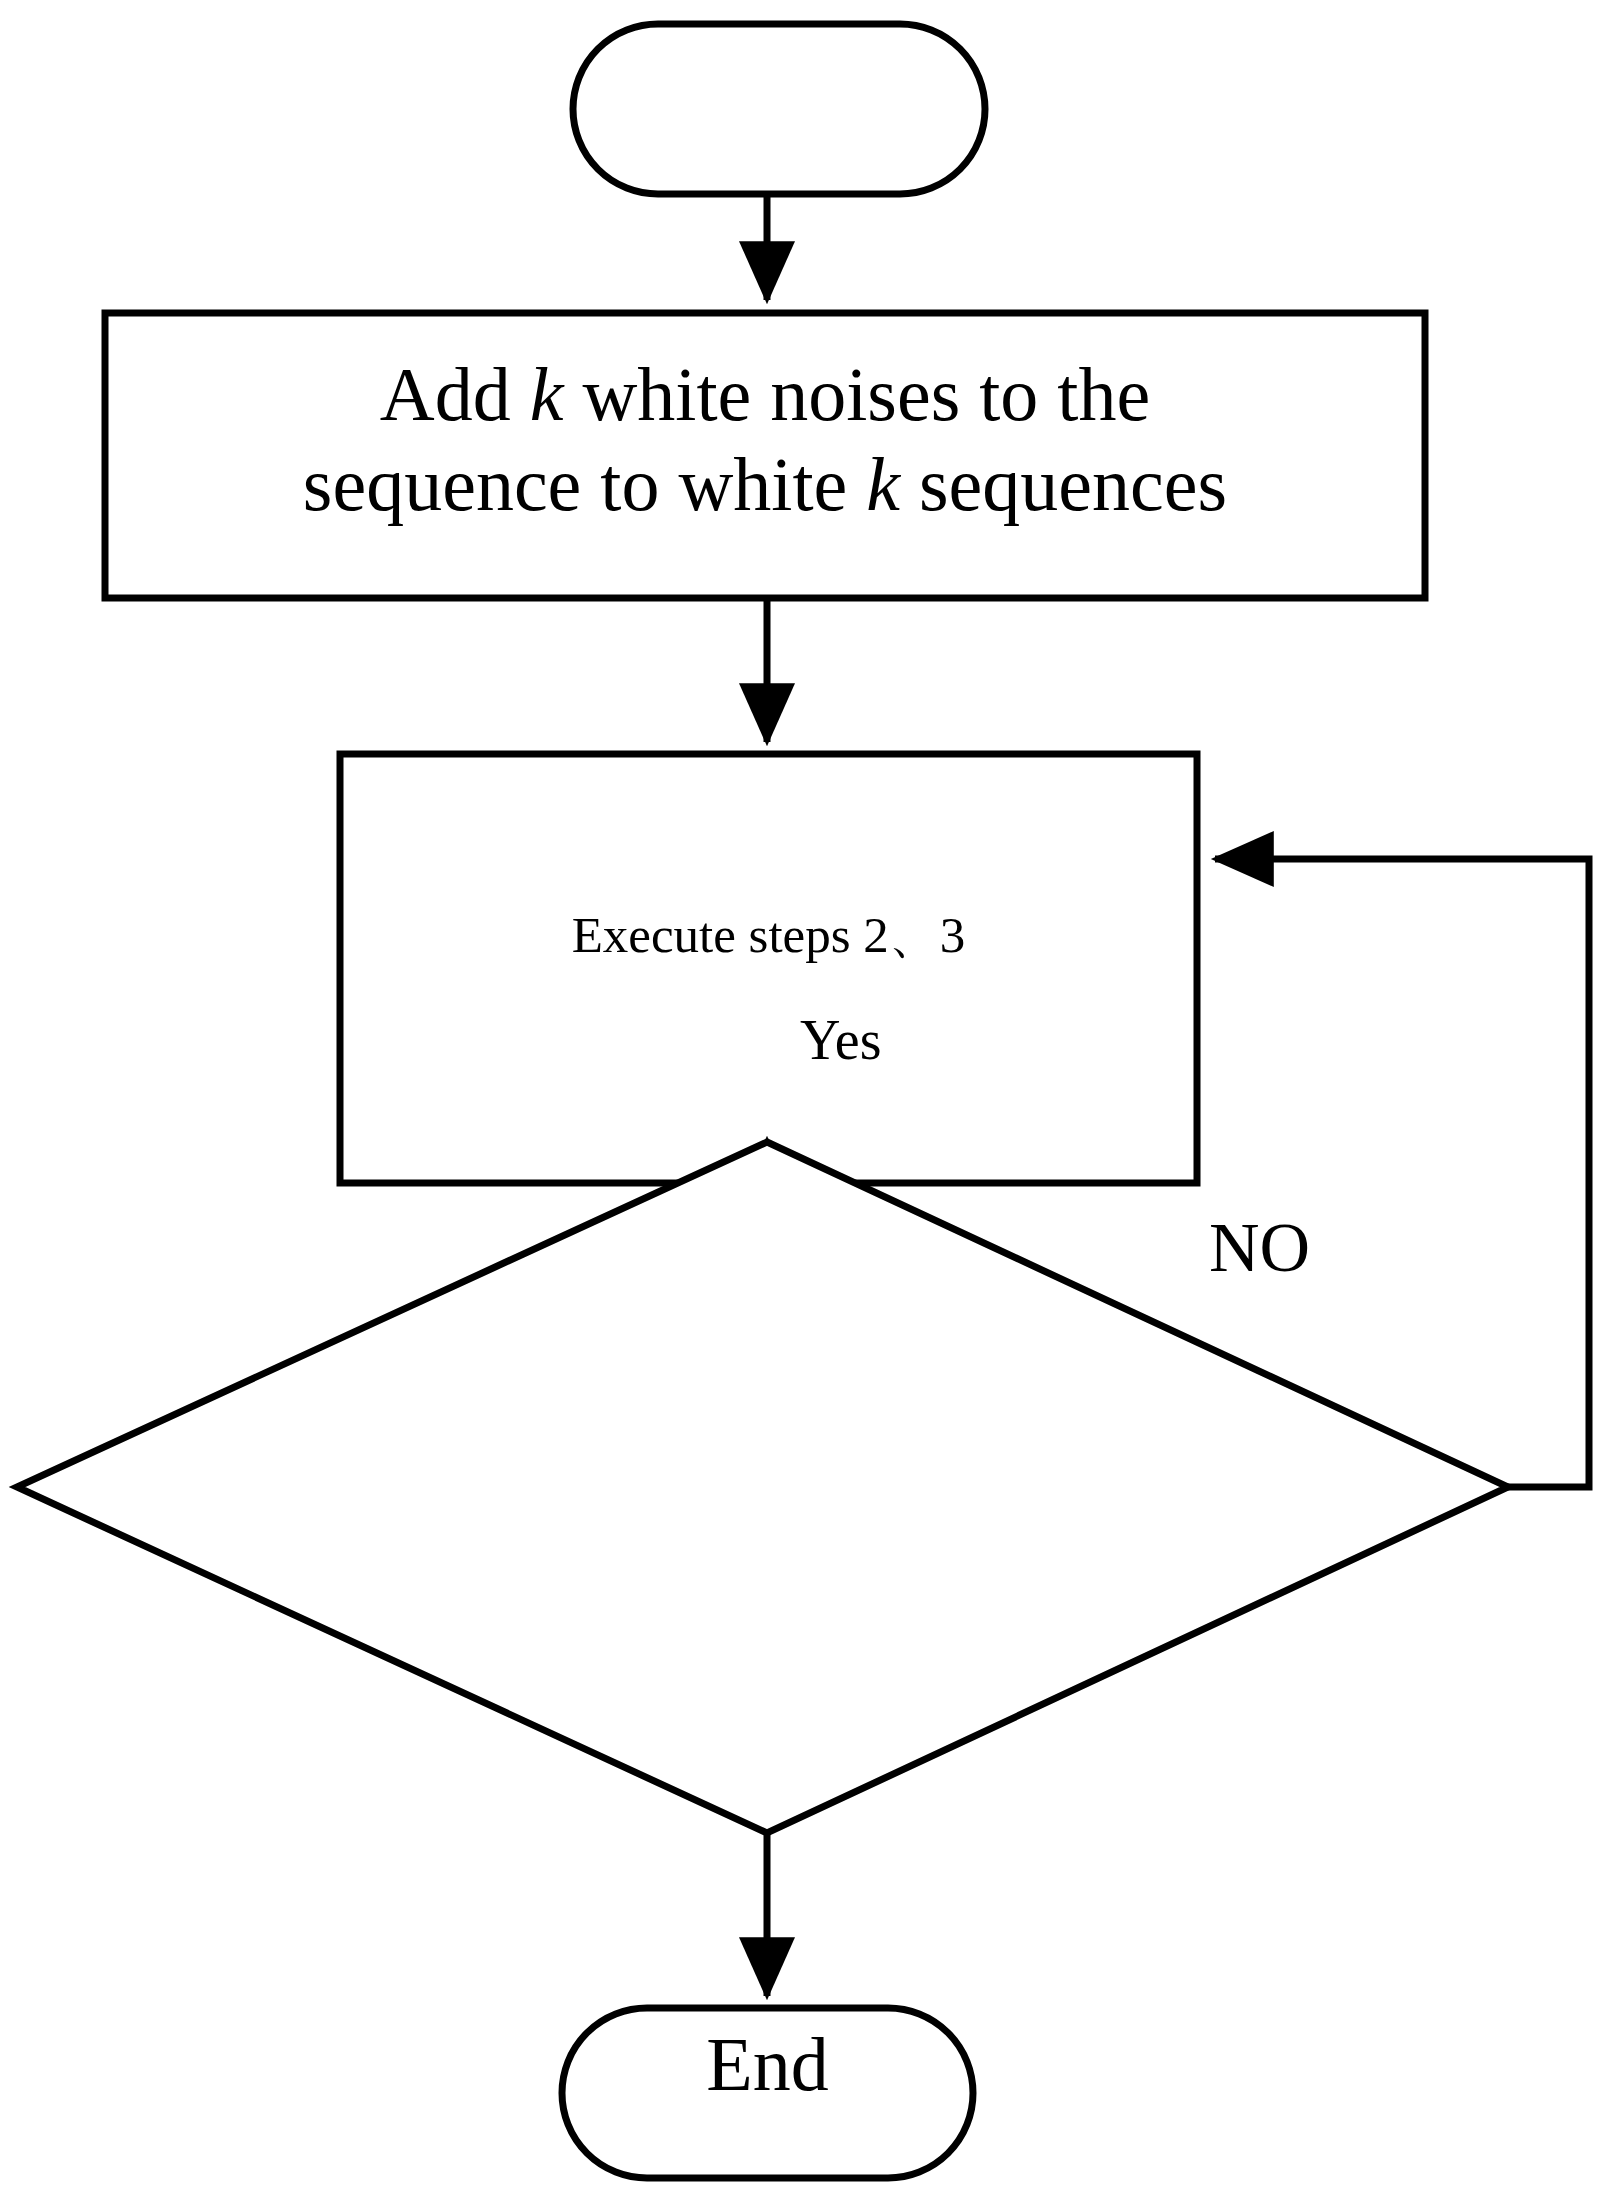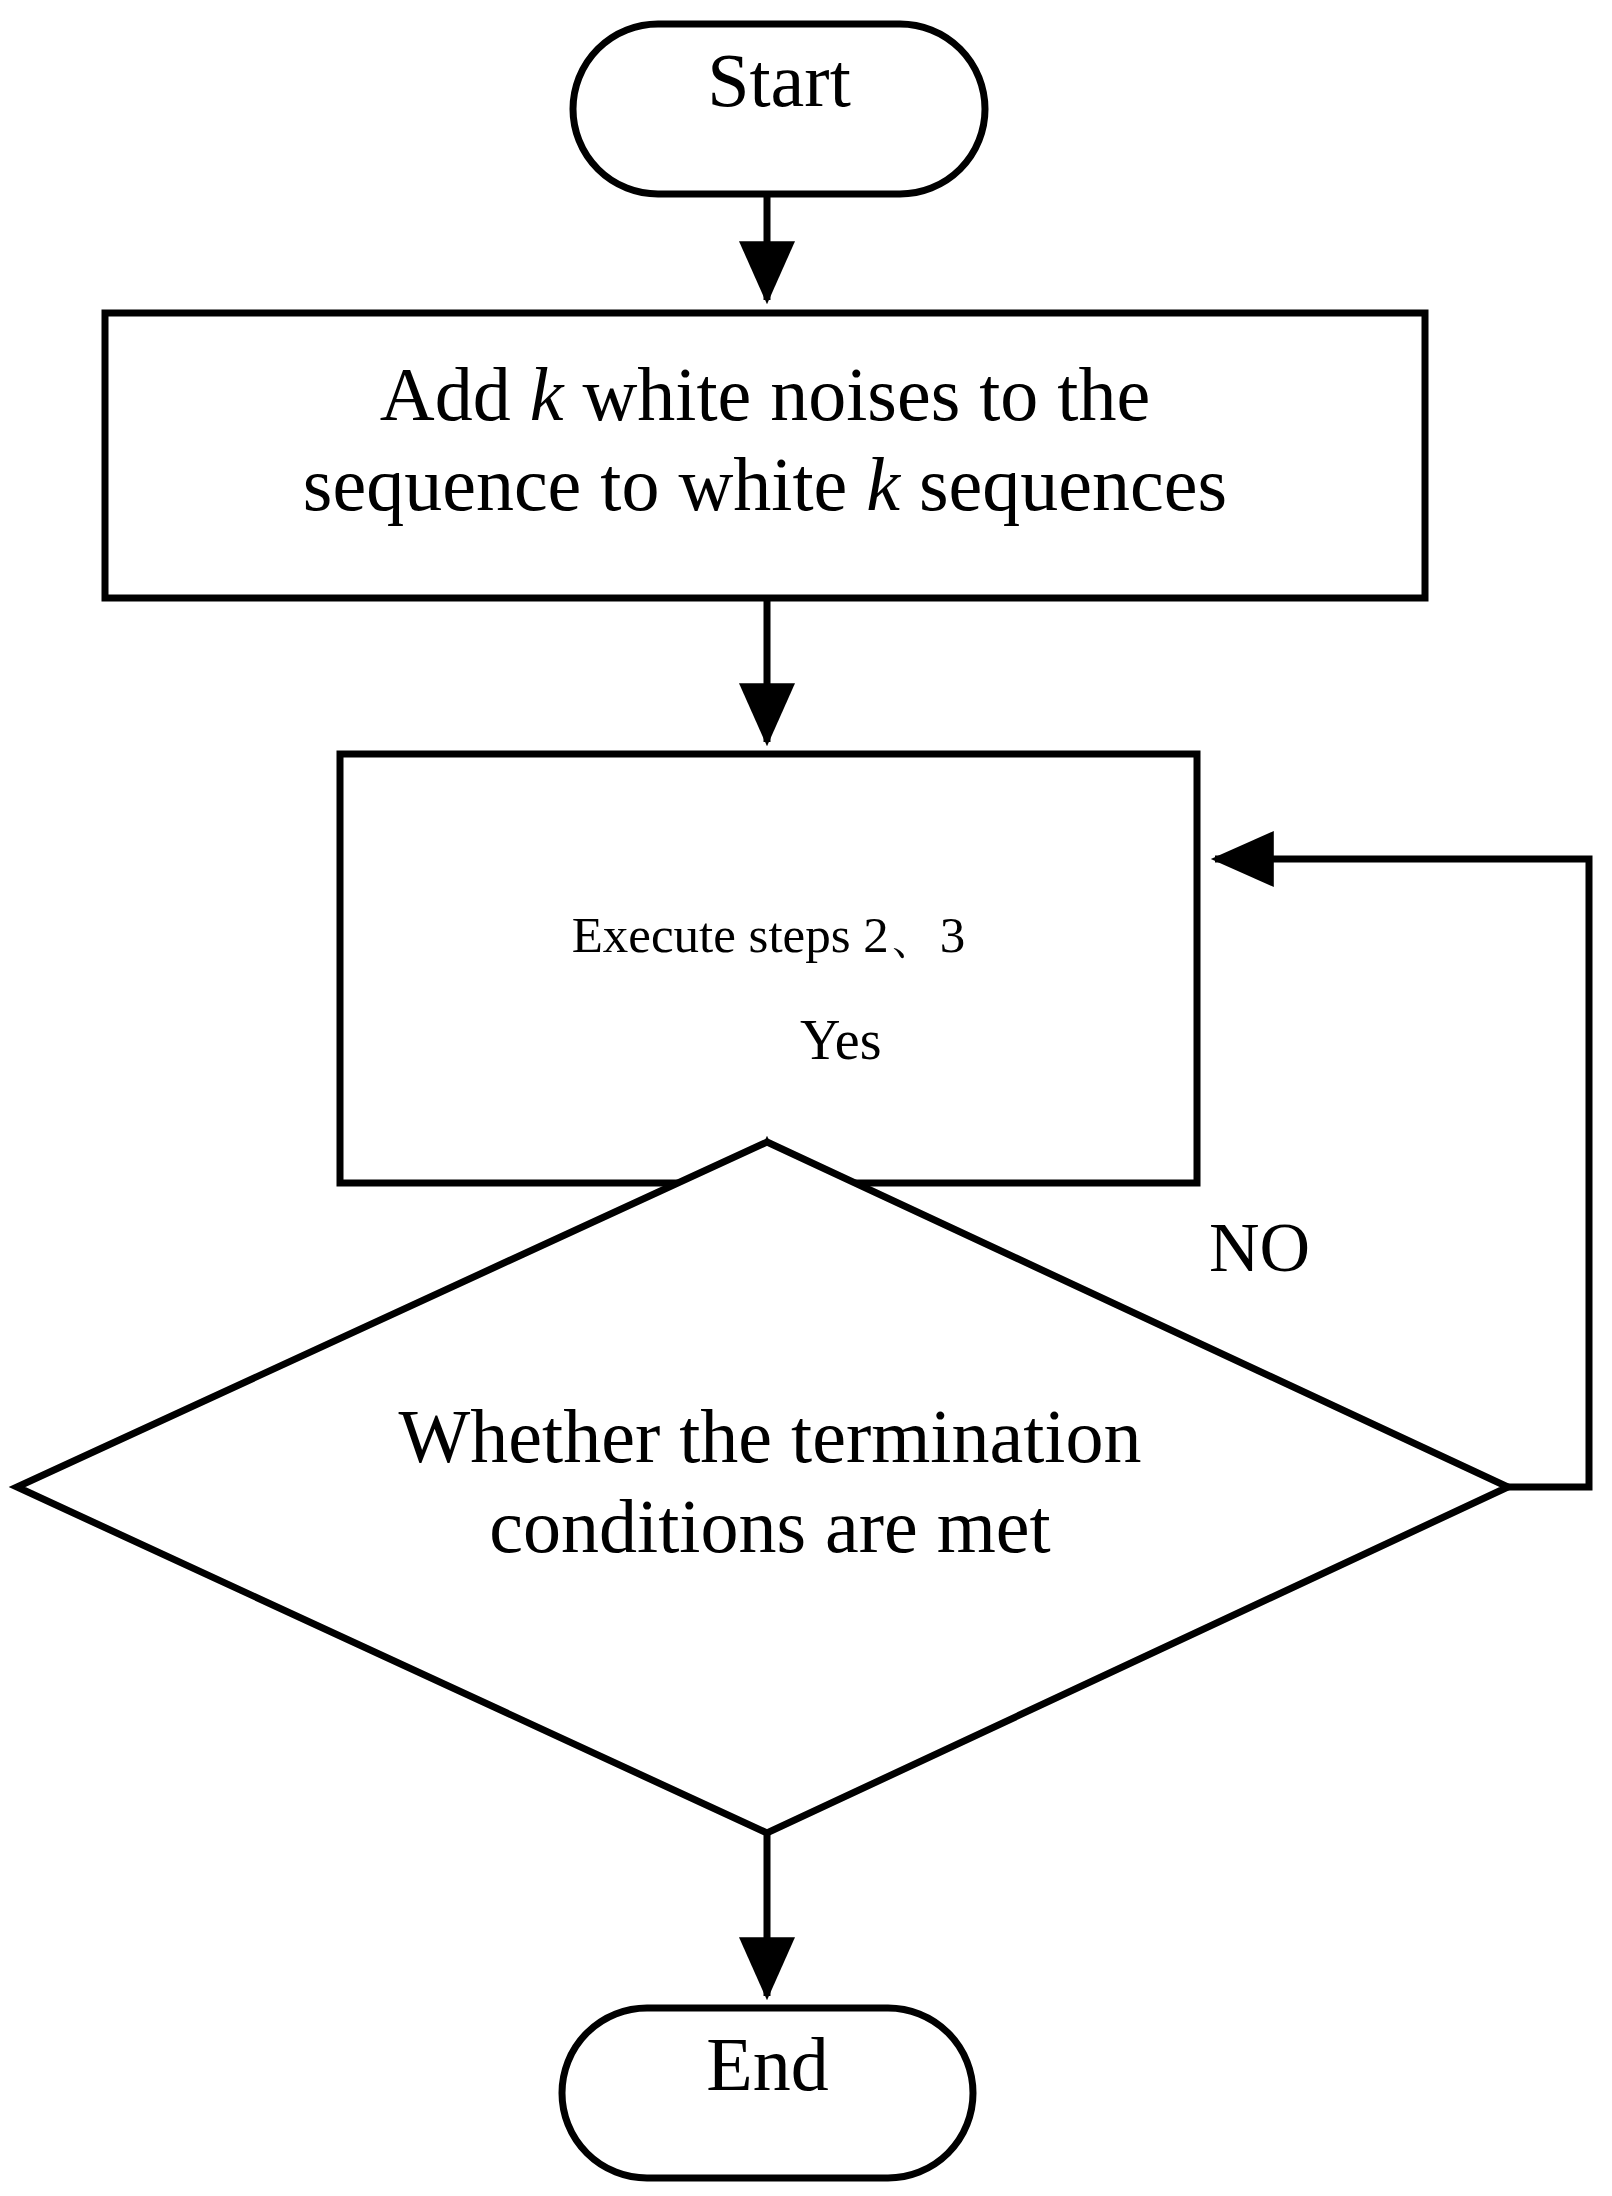--- a/index.html
+++ b/index.html
@@ -121,27 +121,25 @@
 
     <polygon points="767,1142 1508,1487 767,1833 17,1487" fill="#ffffff" stroke="#000000" stroke-width="7"></polygon>
 
     <path d="M1508,1487 L1589,1487 L1589,859 L1215,859" fill="none" stroke="#000000" stroke-width="7" marker-end="url(#arrowhead)"></path>
 
     <line x1="767" y1="1833" x2="767" y2="1996" stroke="#000000" stroke-width="7" marker-end="url(#arrowhead)"></line>
 
     <rect x="562" y="2008" width="411" height="170" rx="85" ry="85" fill="#ffffff" stroke="#000000" stroke-width="7"></rect>
   </svg>
 
-  <div class="node-label" id="label-start">Start</div>
 
   <div class="node-label" id="label-process1"><span><span>Add </span><span class="italic-var">k</span><span> white noises to the</span></span><br><span><span>sequence to white </span><span class="italic-var">k</span><span> sequences</span></span></div>
 
   <div class="node-label" id="label-process2">Execute steps 2、3</div>
 
-  <div class="node-label" id="label-decision"><span>Whether the termination</span><br><span>conditions are met</span></div>
 
   <div class="node-label" id="label-end">End</div>
 
   <div class="edge-label" id="label-yes">Yes</div>
 
   <div class="edge-label" id="label-no">NO</div>
 
 </div>
 
 </body></html>

